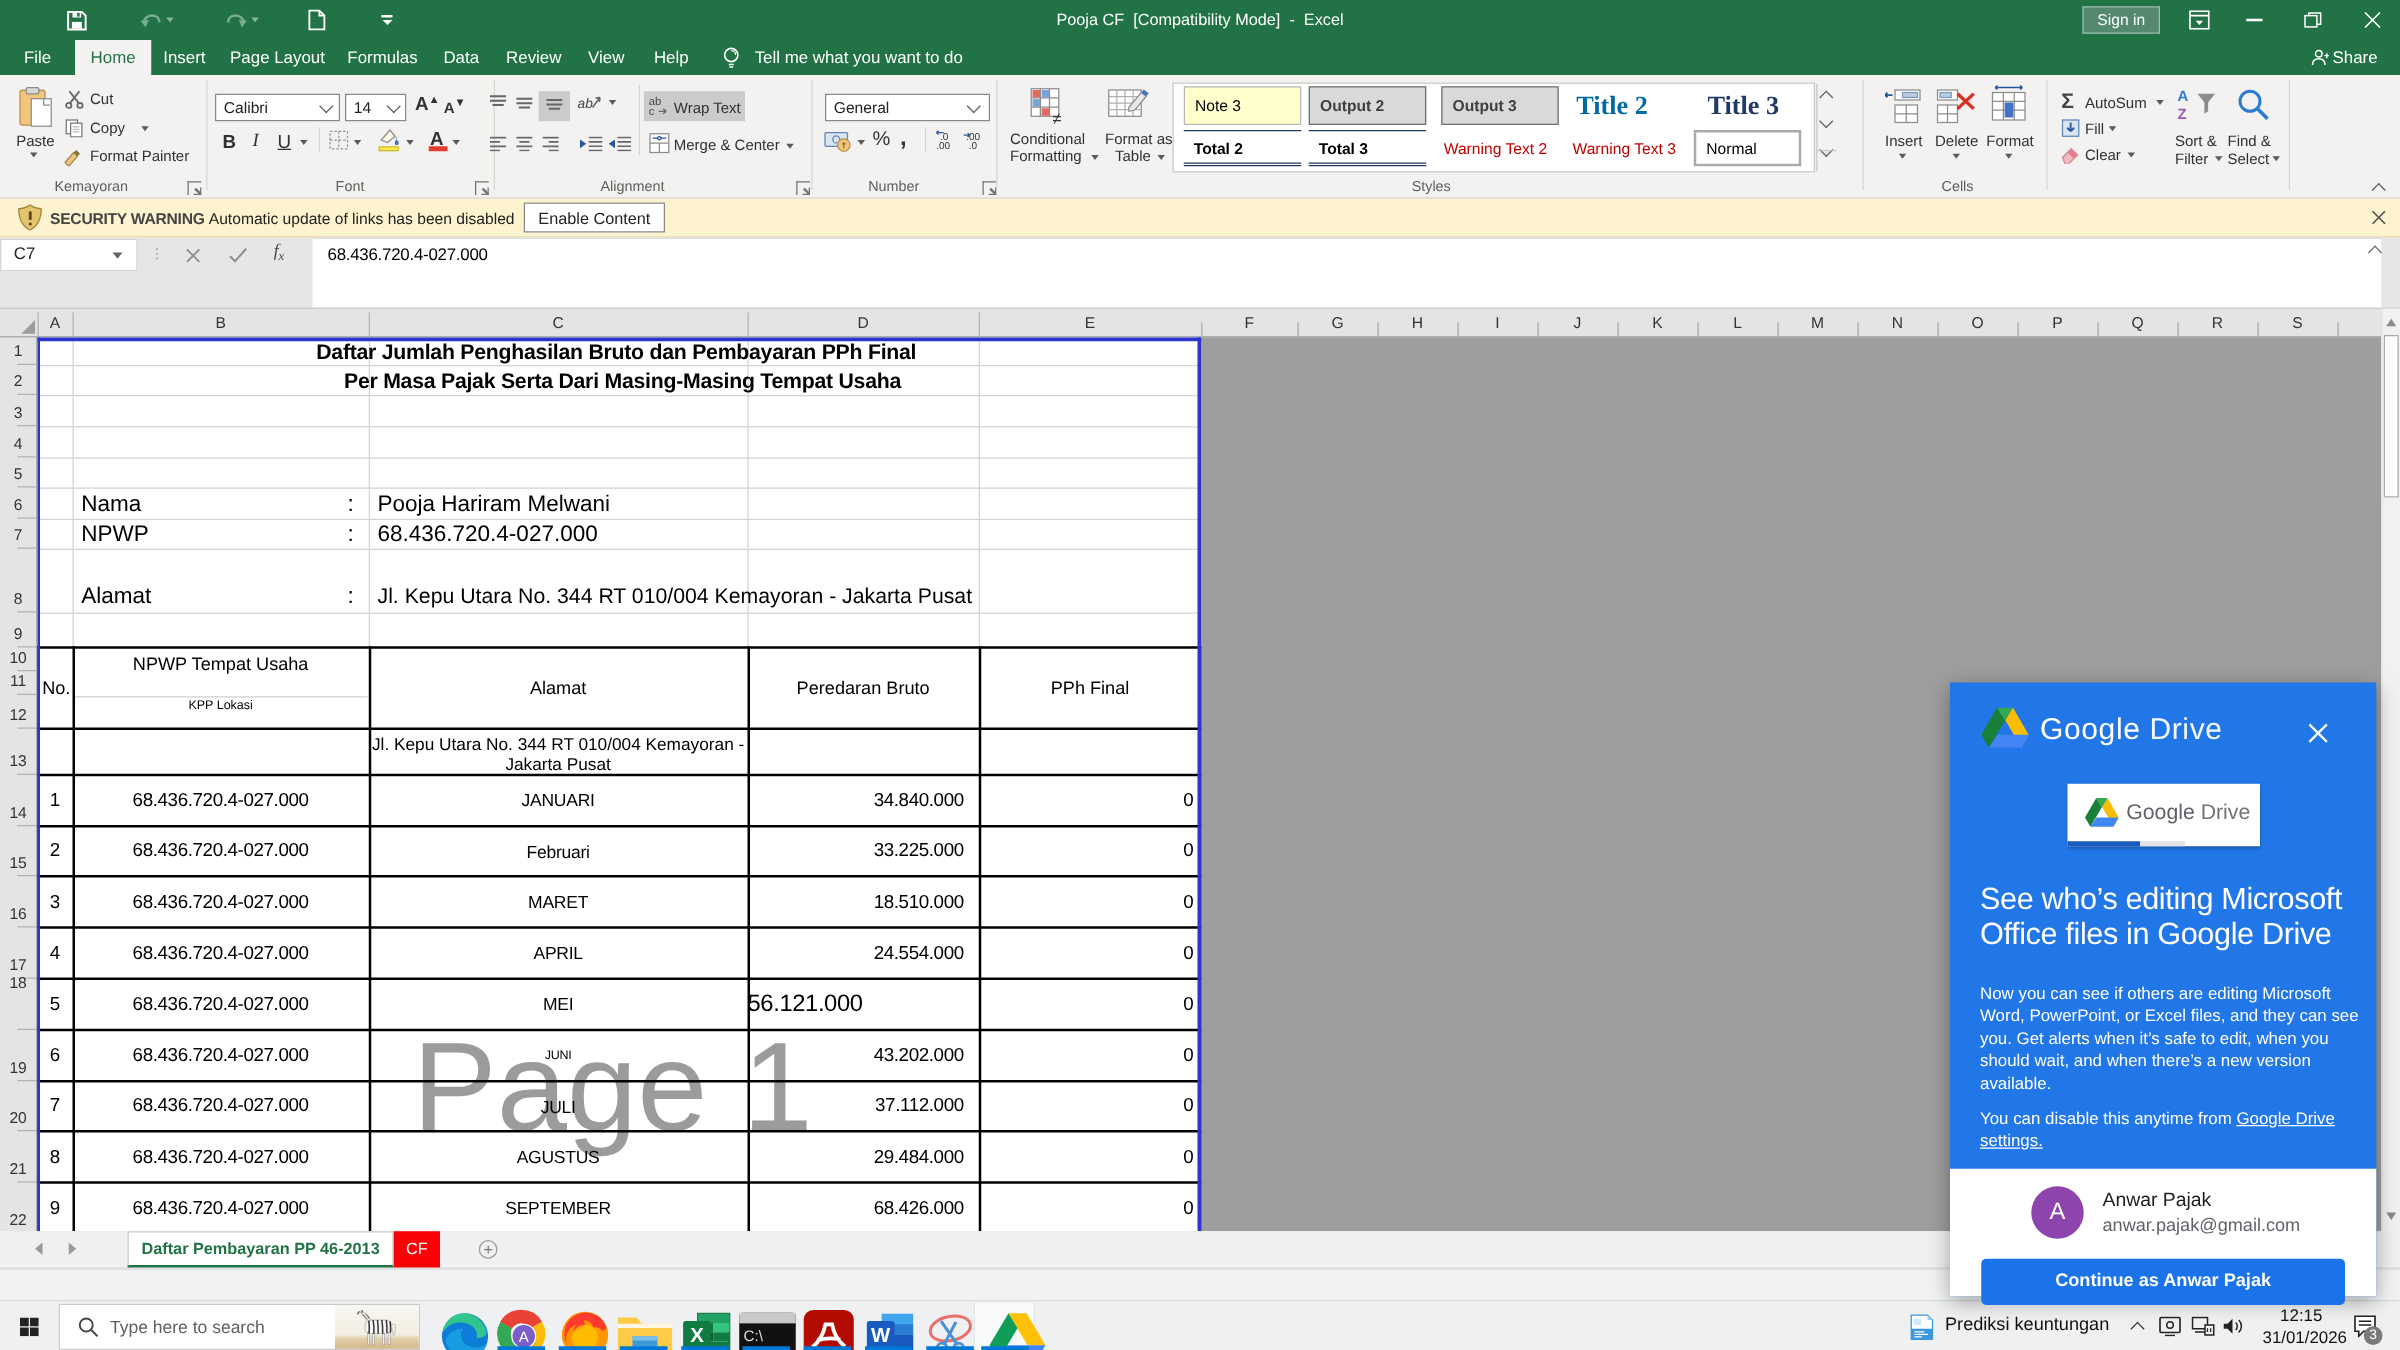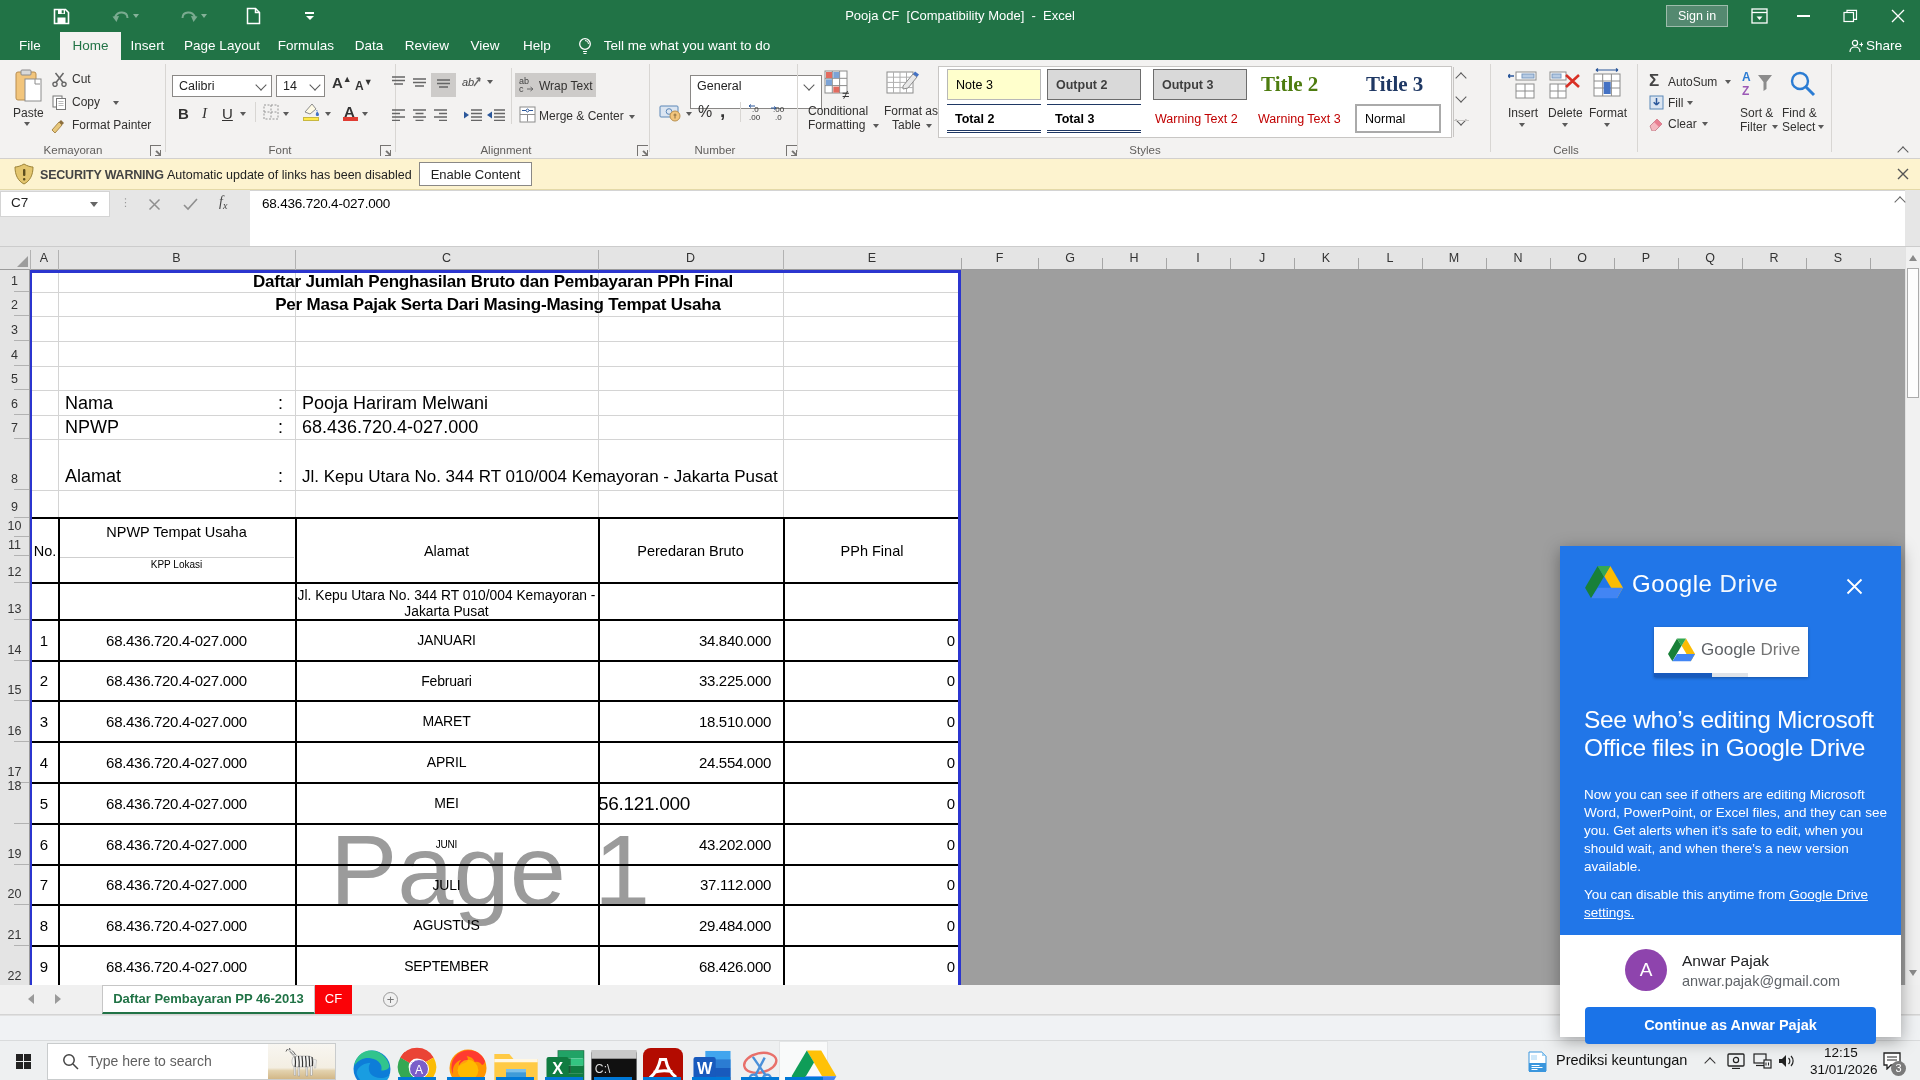--- a/index.html
+++ b/index.html
@@ -222,21 +222,21 @@
         <rect x="1" y="1" width="15" height="15" fill="#fff" stroke="#8c8c8c"></rect>
         <path d="M1 8.5h15M8.5 8.5v7" stroke="#8c8c8c"></path>
         <path d="M3 4.5h4M10 4.5h4M8.5 3l-2 1.5 2 1.5M8.5 3l2 1.5-2 1.5" stroke="#2b579a" fill="none"></path>
       </svg>
  <div class="btxt" style="left:539px;top:49px">Merge &amp; Center</div>
  <div class="caret" style="left:629px;top:55px"></div>
  <div class="glabel" style="left:456px;width:100px">Alignment</div>
  <div class="launch" style="left:637px"></div>
  <div class="gdiv" style="left:649px"></div>
 
- <div class="combo" style="left:690px;top:15px;width:132px;height:34px;line-height:20px">General<div class="chev" style="right:8px;top:5px"></div></div>
+ <div class="combo" style="left:660px;top:15px;width:132px;height:22px;line-height:20px">General<div class="chev" style="right:8px;top:5px"></div></div>
  <svg class="abs" style="left:659px;top:44px" width="24" height="18" viewBox="0 0 24 18">
         <rect x="1" y="2" width="18" height="11" rx="1" fill="#dbe5f1" stroke="#5b87b7"></rect>
         <circle cx="10" cy="7.5" r="2.8" fill="none" stroke="#5b87b7"></circle>
         <circle cx="16" cy="12" r="5" fill="#f2c57c" stroke="#b8904e"></circle>
         <path d="M16 9.5v5M14.5 11h3" stroke="#8c6f3f" fill="none"></path>
       </svg>
  <div class="caret" style="left:686px;top:52px"></div>
  <div class="btxt" style="left:698px;top:43px;font-size:16px;color:#333">%</div>
  <div class="btxt" style="left:720px;top:40px;font-size:19px;font-weight:bold;color:#333">,</div>
  <div class="abs" style="left:740px;top:42px;width:1px;height:20px;background:#d8d6d3"></div>
@@ -272,21 +272,21 @@
         <path d="M17 16 L27 4 l4 3 -9 11 -5 1z" fill="#e8e8e8" stroke="#8c8c8c"></path>
         <path d="M27 4 l4 3 2-2.5 -4-3z" fill="#4472c4"></path>
       </svg>
  <div class="btxt" style="left:884px;top:44px">Format as</div>
  <div class="btxt" style="left:892px;top:58px">Table</div>
  <div class="caret" style="left:926px;top:64px"></div>
  <div class="abs" style="left:938px;top:6px;width:514px;height:72px;background:#fff;border:1px solid #c8c6c4"></div>
  <div class="chip" style="left:947px;top:9px;width:94px;background:#ffffcc;border:1px solid #b8b8b8;color:#000">Note 3</div>
  <div class="chip" style="left:1047px;top:9px;width:94px;background:#d9d9d9;border:1px solid #6d6d6d;color:#3f3f3f;font-weight:bold">Output 2</div>
  <div class="chip" style="left:1153px;top:9px;width:94px;background:#d9d9d9;border:1px solid #6d6d6d;color:#3f3f3f;font-weight:bold">Output 3</div>
- <div class="chip" style="left:1255px;top:9px;width:94px;font-family:'Liberation Serif',serif;font-weight:bold;font-size:21px;color:#4d7c0f;padding-left:6px">Title 2</div>
+ <div class="chip" style="left:1255px;top:9px;width:94px;font-family:'Liberation Serif',serif;font-weight:bold;font-size:21px;color:#0369a1;padding-left:6px">Title 2</div>
  <div class="chip" style="left:1360px;top:9px;width:94px;font-family:'Liberation Serif',serif;font-weight:bold;font-size:21px;color:#1f3864;padding-left:6px">Title 3</div>
  <div class="chip" style="left:947px;top:44px;width:94px;font-weight:bold;color:#000;border-top:1px solid #1f3864;border-bottom:3px double #1f3864;height:29px;line-height:28px">Total 2</div>
  <div class="chip" style="left:1047px;top:44px;width:94px;font-weight:bold;color:#000;border-top:1px solid #1f3864;border-bottom:3px double #1f3864;height:29px;line-height:28px">Total 3</div>
  <div class="chip" style="left:1147px;top:44px;width:98px;color:#c00000">Warning Text 2</div>
  <div class="chip" style="left:1250px;top:44px;width:98px;color:#c00000">Warning Text 3</div>
  <div class="chip" style="left:1355px;top:44px;width:86px;border:2px solid #aaa;color:#000;height:29px;line-height:26px">Normal</div>
  <div class="abs" style="left:1453px;top:7px;width:16px;height:70px;border-left:1px solid #c8c6c4"></div>
  <div class="chev" style="left:1457px;top:14px;transform:rotate(-135deg)"></div>
  <div class="chev" style="left:1457px;top:33px;transform:rotate(45deg)"></div>
  <div class="chev" style="left:1457px;top:56px;transform:rotate(45deg)"></div>

